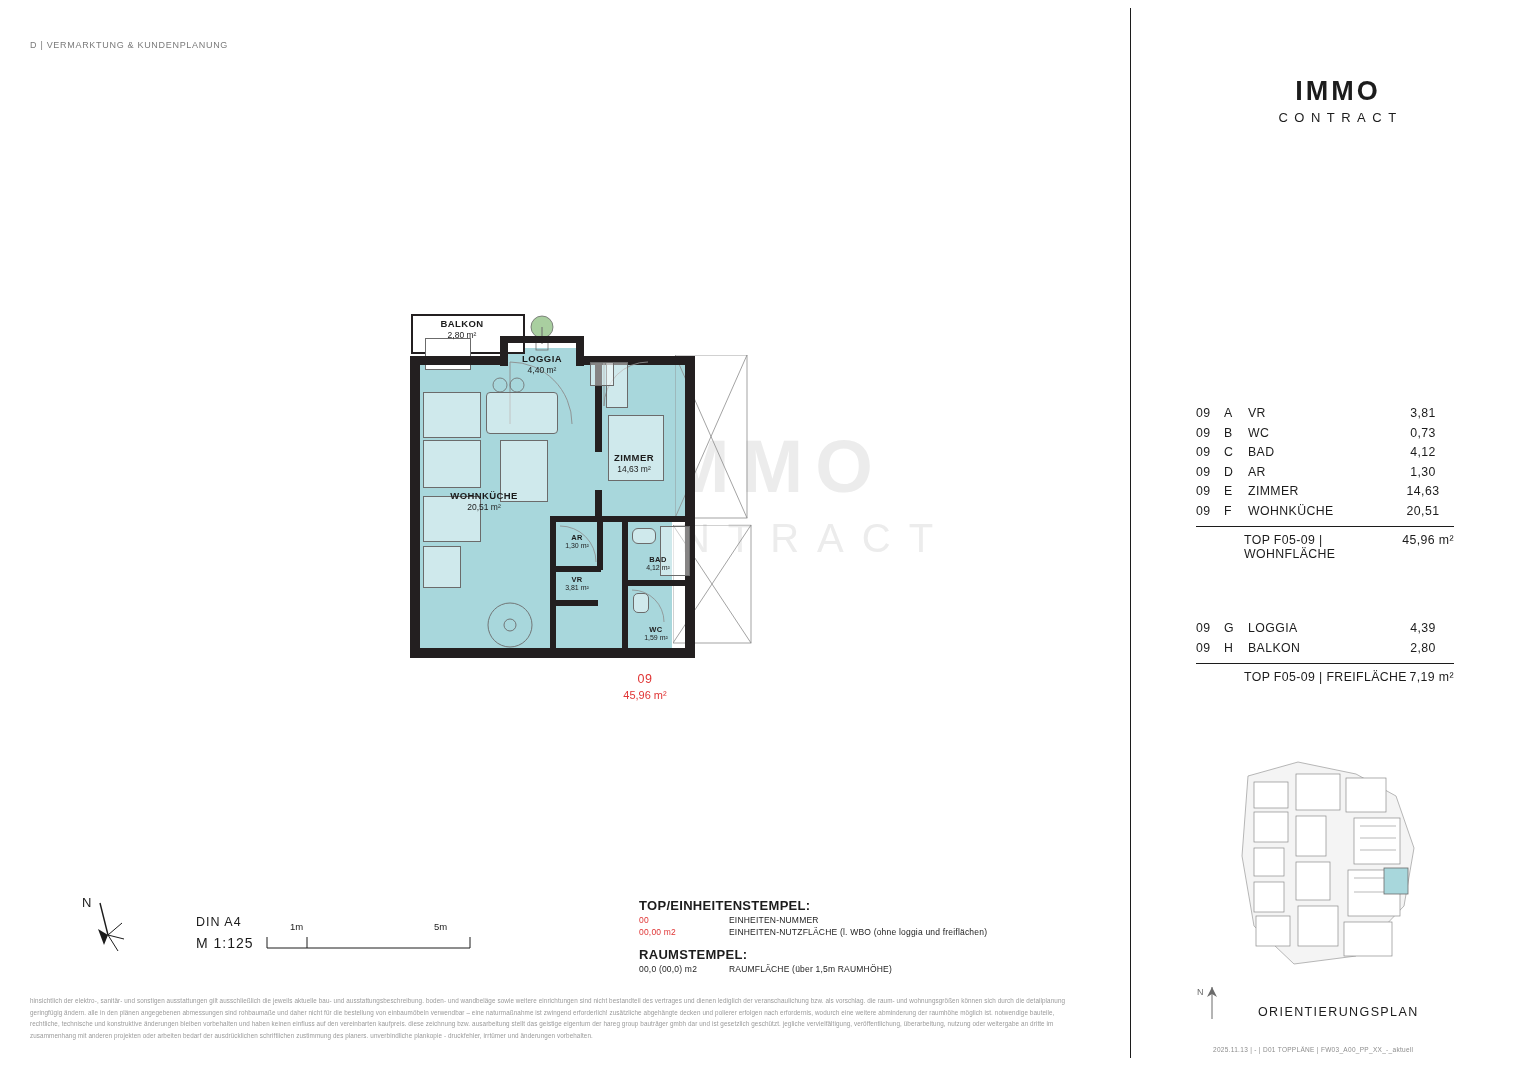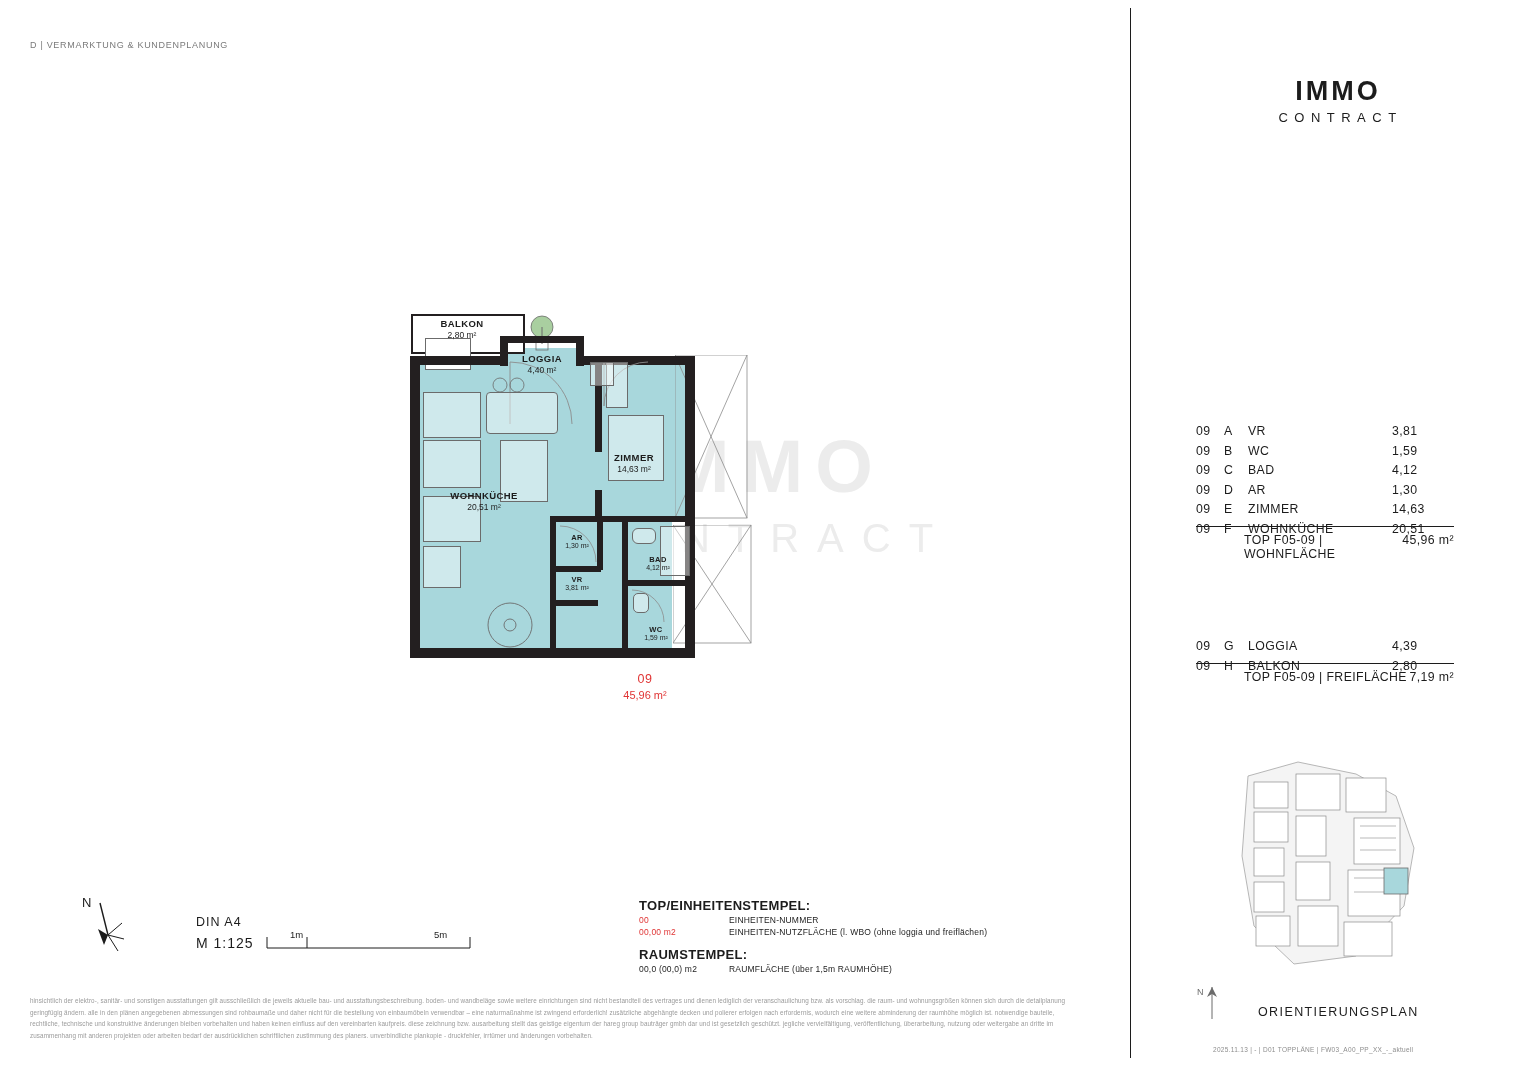--- a/index.html
+++ b/index.html
@@ -90,21 +90,21 @@
     letter-spacing: 0.4px;
   }
   .row {
     display: flex;
     align-items: baseline;
     height: 19.5px;
   }
   .c-num { width: 28px; }
   .c-let { width: 24px; }
   .c-name { flex: 1; }
-  .c-val { text-align: left; width: 62px; margin-top: 18px; }
+  .c-val { text-align: center; width: 62px; }
   .sum-row {
     display: flex;
     align-items: baseline;
     border-top: 1px solid #1c1c1c;
     margin-top: 3px;
     padding-top: 6px;
     font-size: 12.3px;
   }
   .sum-label { flex: 1; margin-left: 48px; }
   .sum-val { text-align: right; white-space: nowrap; }
@@ -167,21 +167,21 @@
   }
   .ruler {
     position: absolute;
     left: 266px;
     top: 921px;
     width: 205px;
     height: 30px;
   }
   .ruler .lbl {
     position: absolute;
-    top: 8px;
+    top: 0;
     font-size: 9.5px;
     color: #1c1c1c;
   }
 
   .stamp {
     position: absolute;
     left: 639px;
     top: 898px;
     width: 460px;
     font-size: 8.5px;
@@ -430,21 +430,21 @@
     <div class="row">
       <span class="c-num">09</span>
       <span class="c-let">A</span>
       <span class="c-name">VR</span>
       <span class="c-val">3,81</span>
     </div>
     <div class="row">
       <span class="c-num">09</span>
       <span class="c-let">B</span>
       <span class="c-name">WC</span>
-      <span class="c-val">1,59</span>
+      <span class="c-val">0,73</span>
     </div>
     <div class="row">
       <span class="c-num">09</span>
       <span class="c-let">C</span>
       <span class="c-name">BAD</span>
       <span class="c-val">4,12</span>
     </div>
     <div class="row">
       <span class="c-num">09</span>
       <span class="c-let">D</span>

